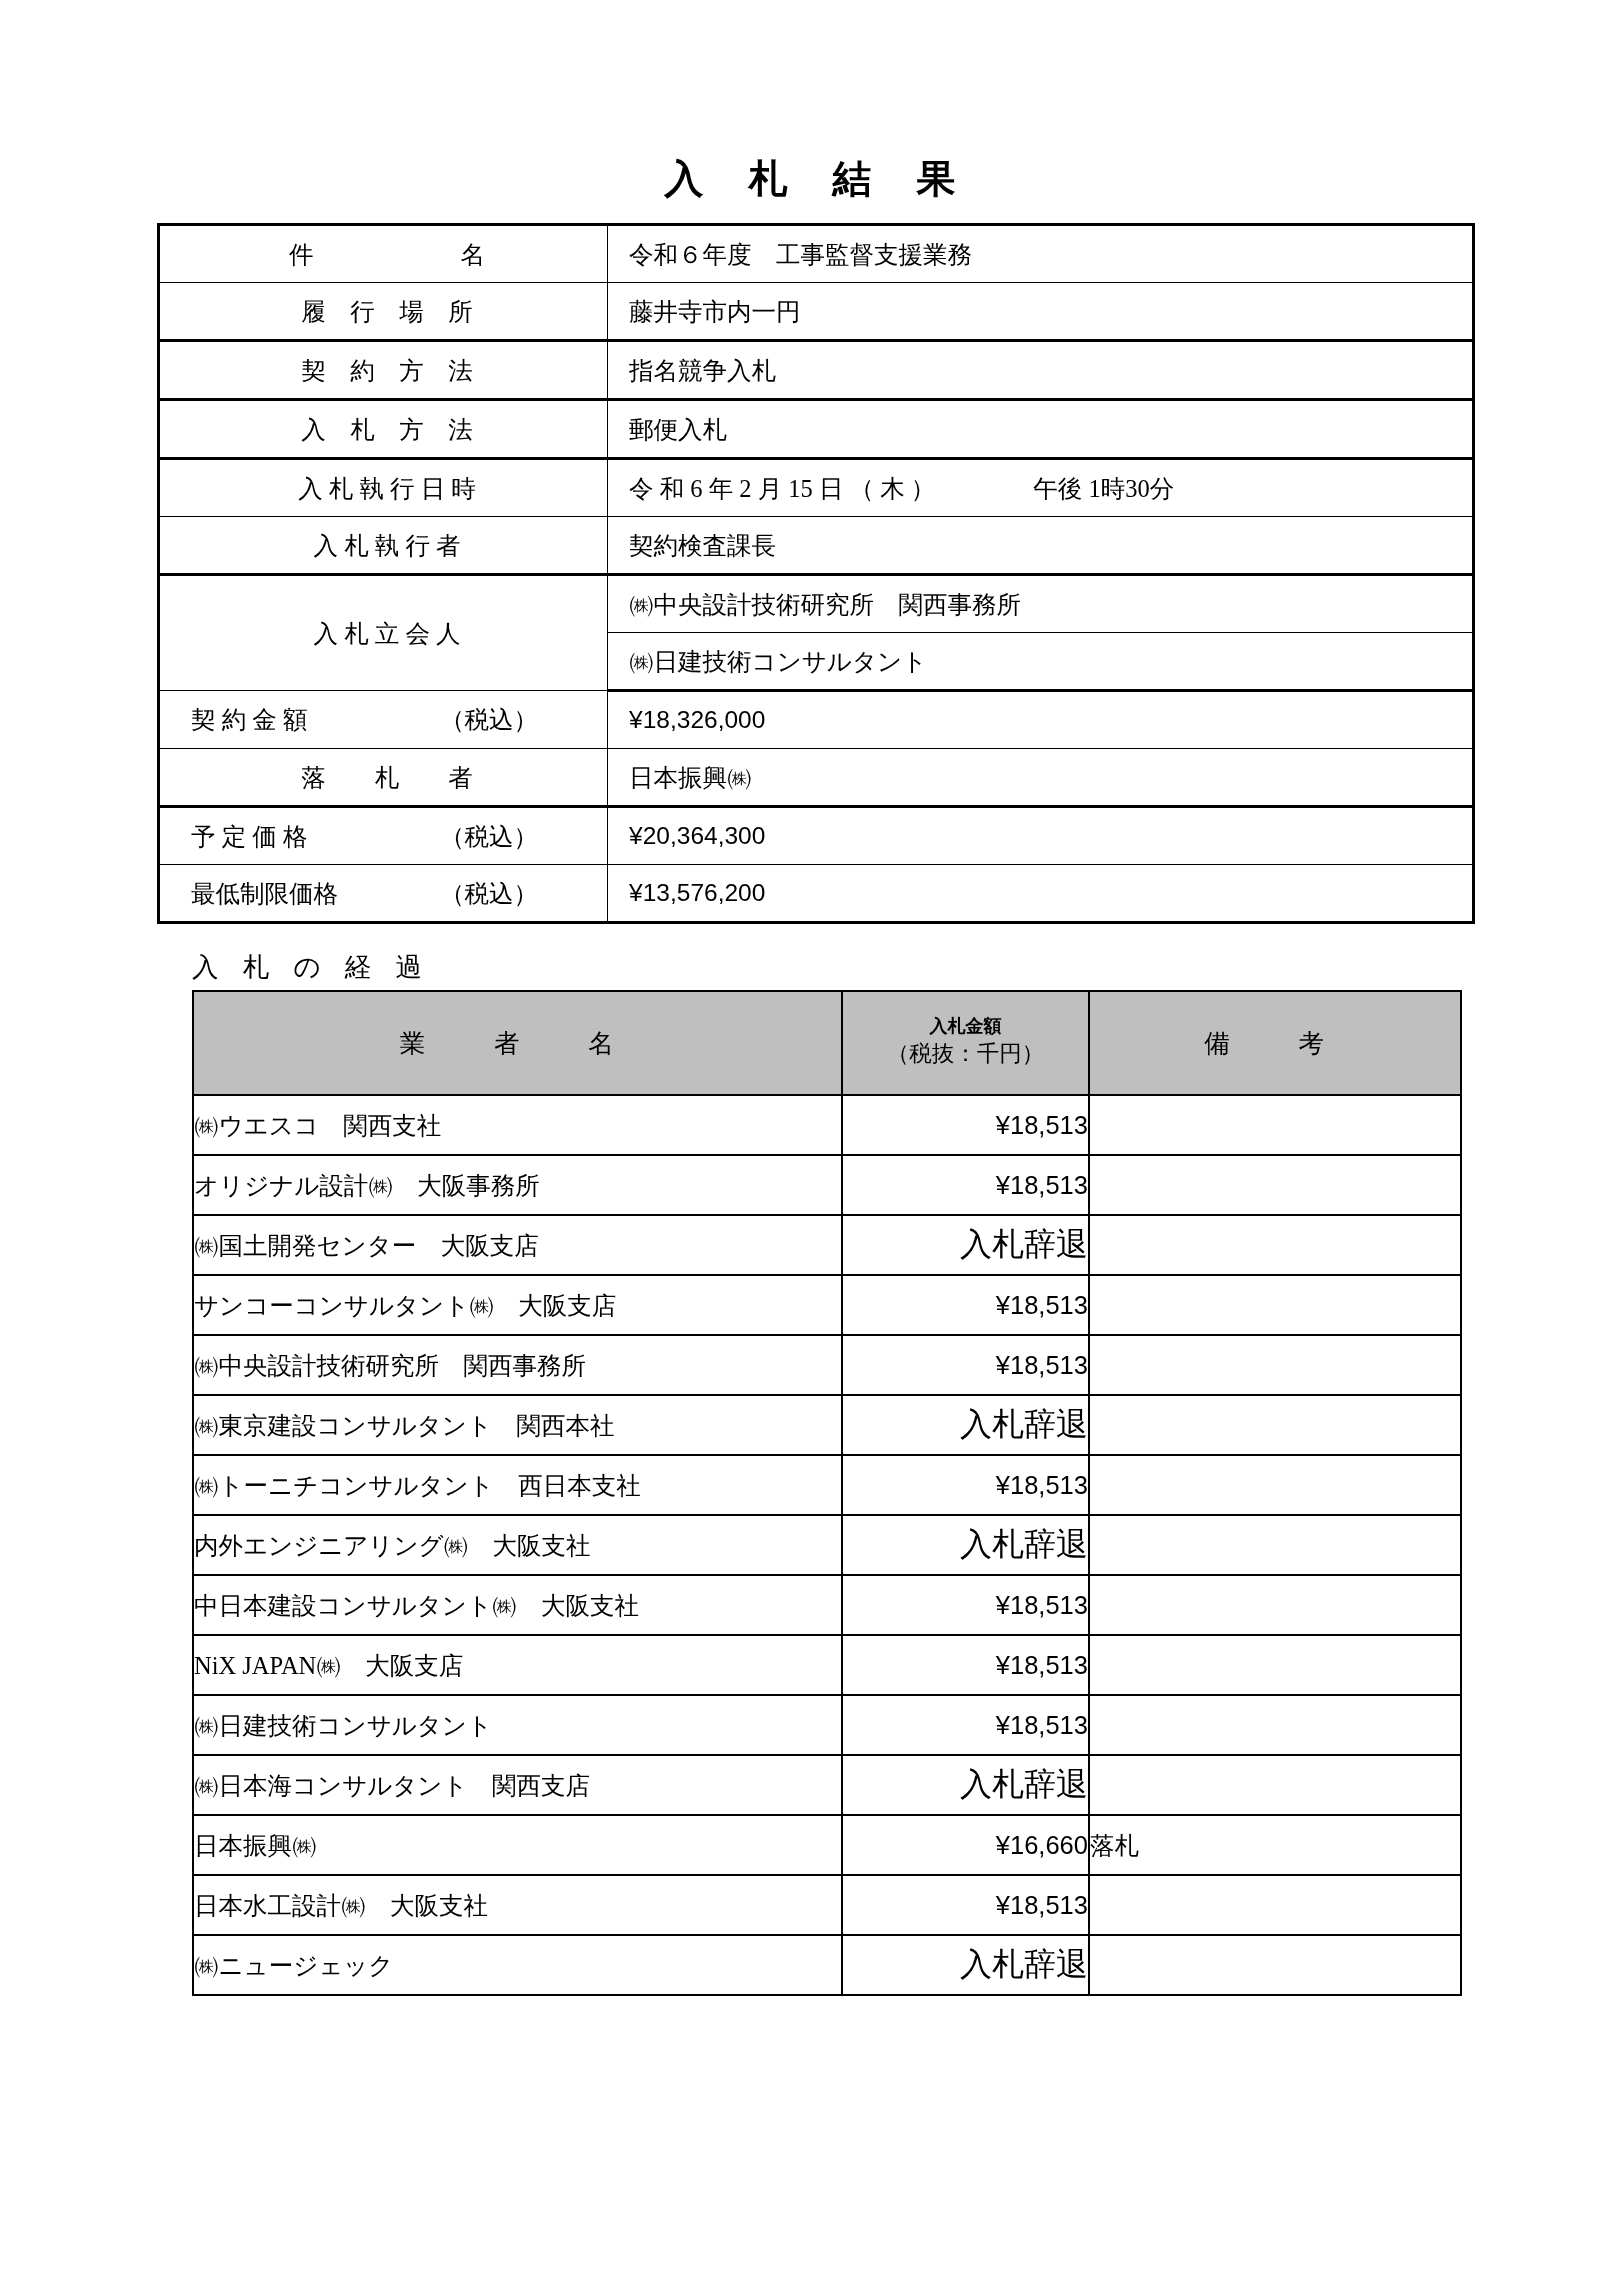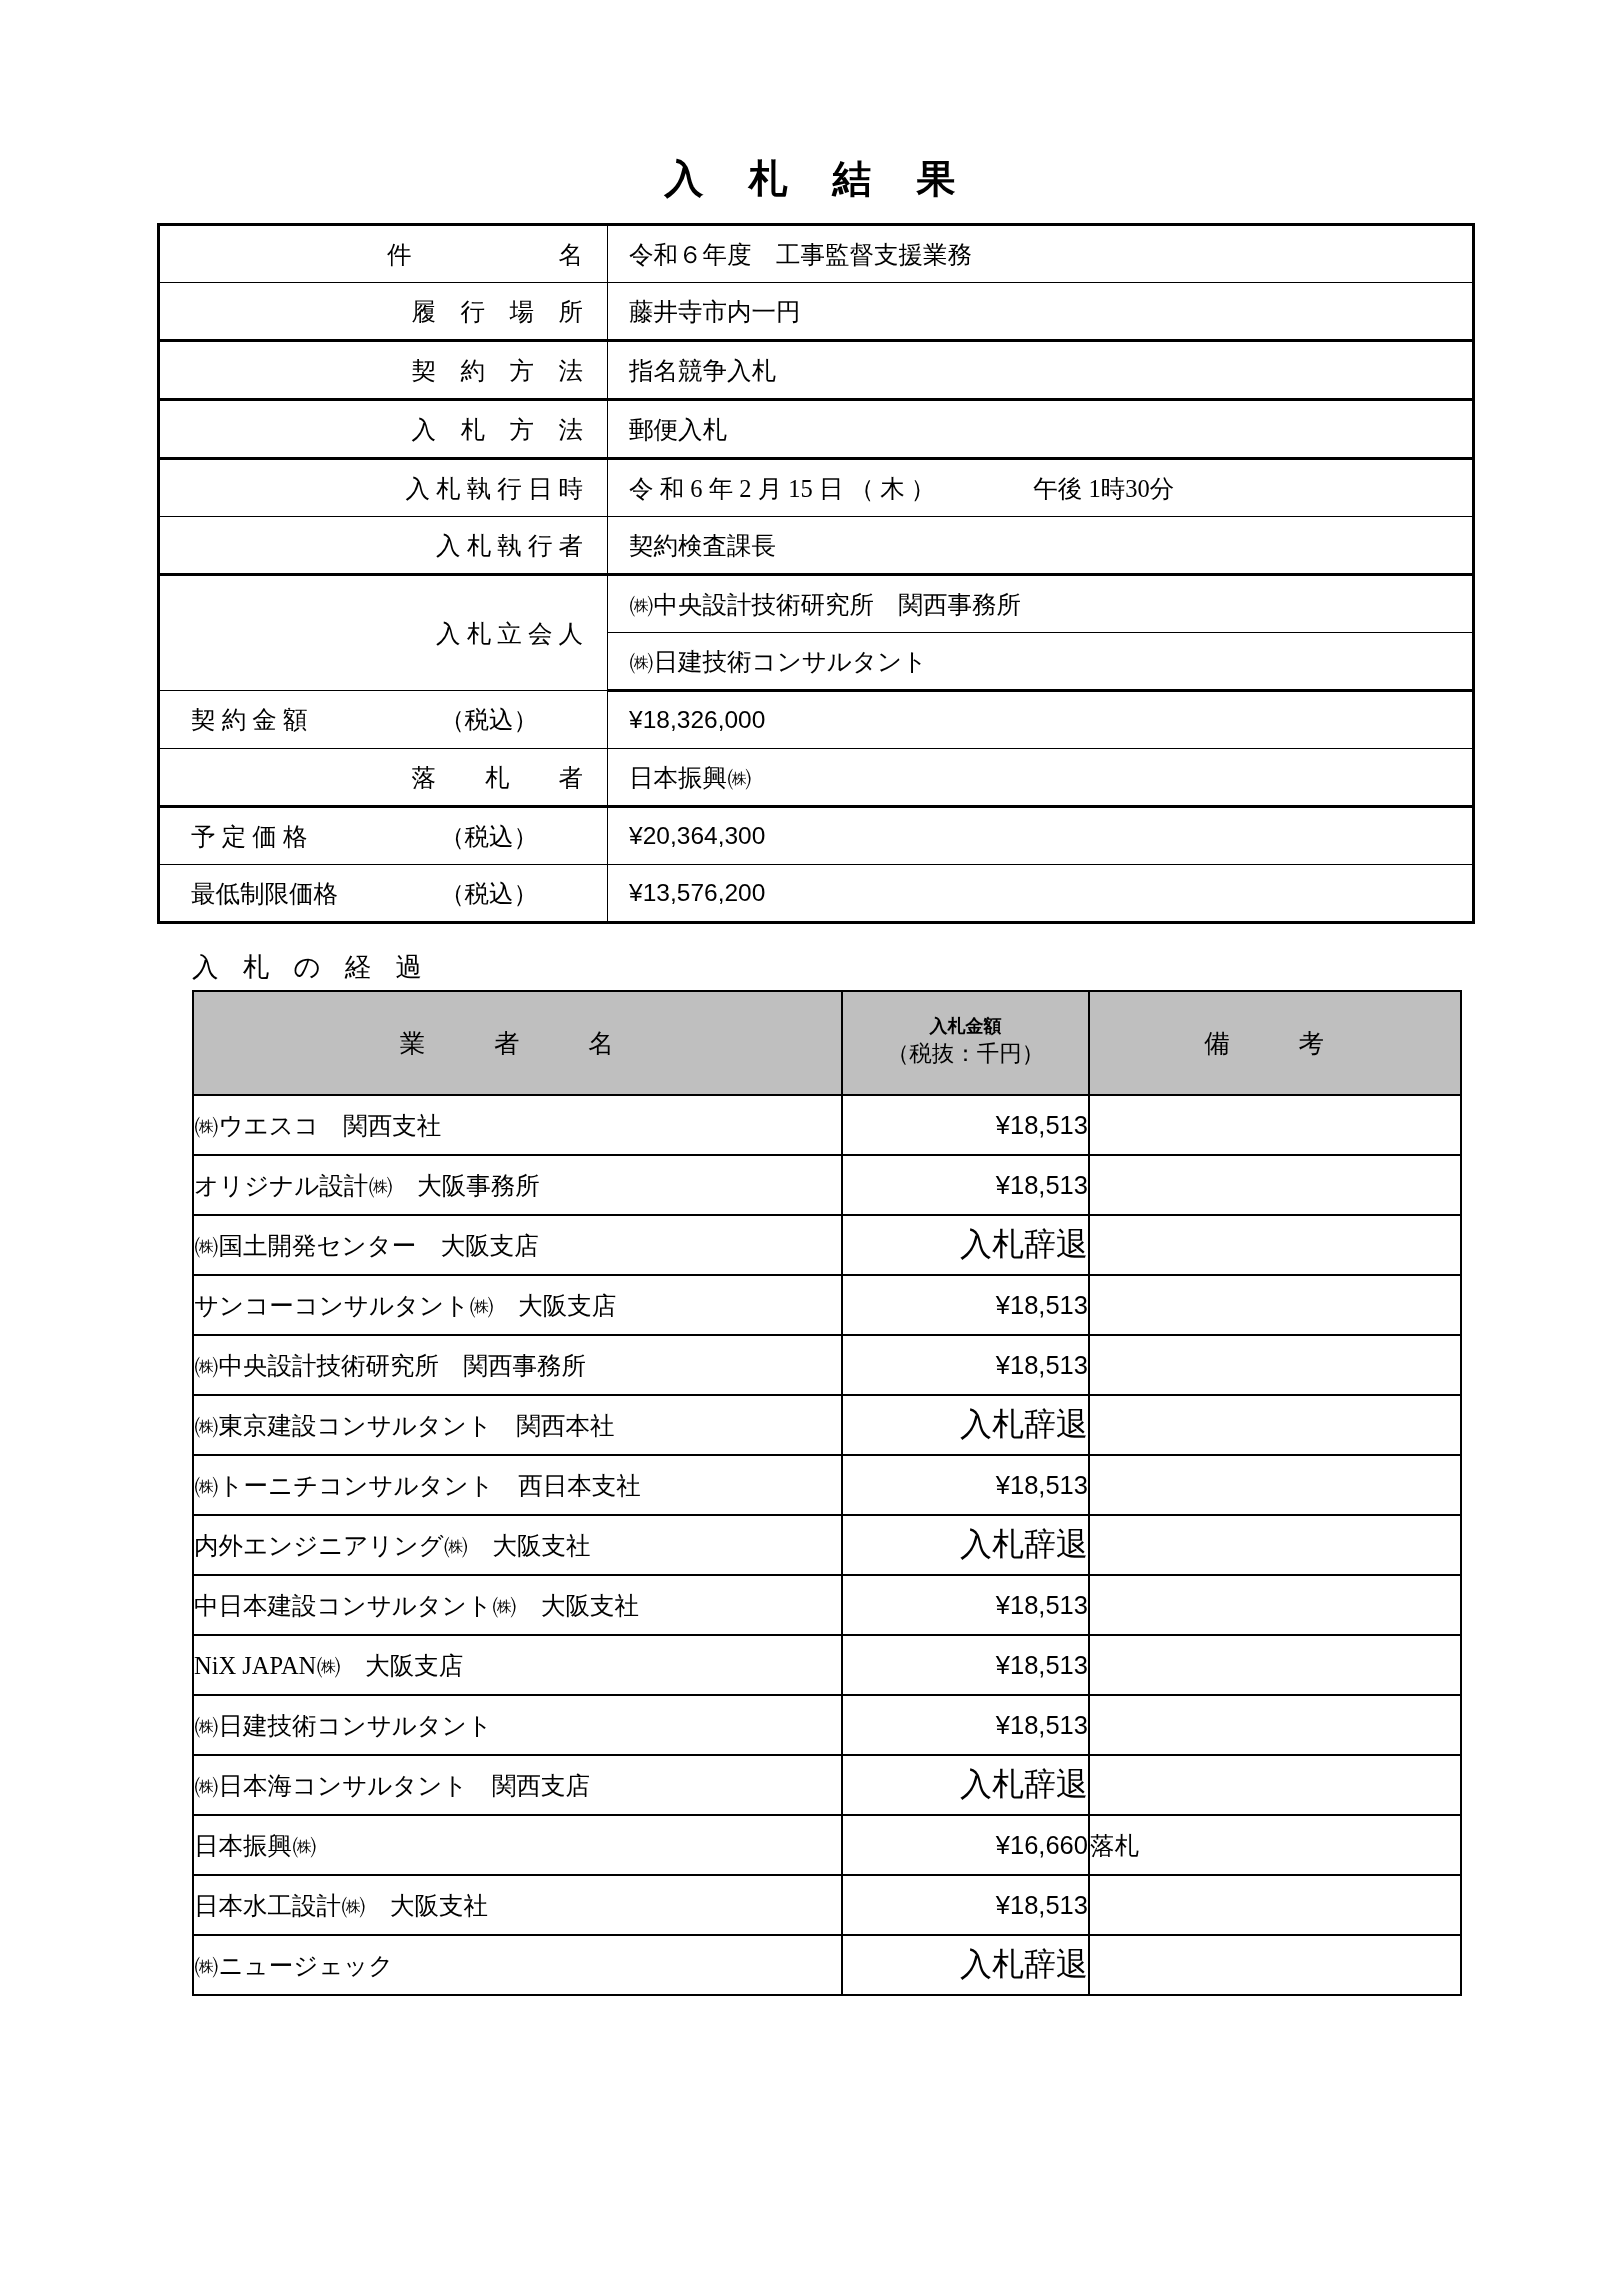--- a/index.html
+++ b/index.html
@@ -59,21 +59,21 @@
   table.summary td.label {
     width: 392px;
     font-size: 24.5px;
     padding-left: 31px;
     padding-right: 23.5px;
     letter-spacing: 0px;
     white-space: nowrap;
   }
   .lbl-spread {
     display: flex;
-    justify-content: flex-end;
+    justify-content: center;
     width: 100%;
     box-sizing: border-box;
   }
   .lbl-spread > span { display: inline-block; }
   .lbl-tail {
     letter-spacing: 0;
     margin-left: 5.9px;
   }
   .lbl-block {
     display: flex;

